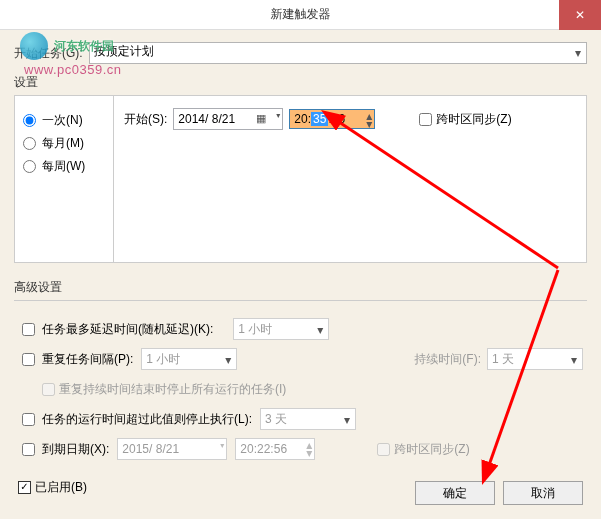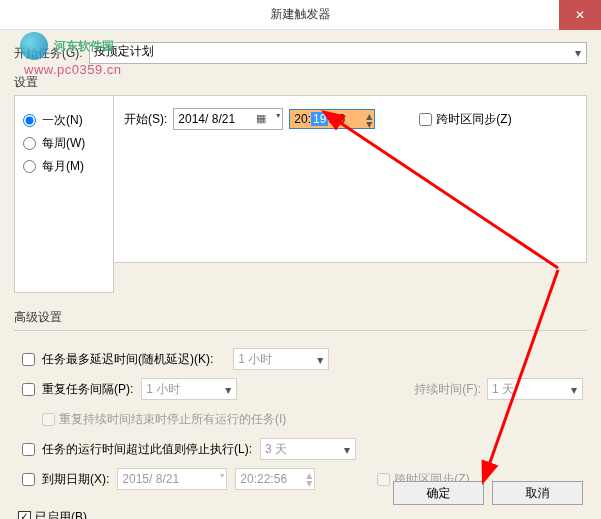--- a/index.html
+++ b/index.html
@@ -8,21 +8,21 @@
 .titlebar .t { color: #333; }
 .closebtn { position: absolute; right: 0; top: 0; width: 42px; height: 30px; background: #c75050; color: #fff; display: flex; align-items: center; justify-content: center; font-size: 14px; cursor: pointer; }
 .content { padding: 8px 14px 0 14px; background: #f5f0e6; height: calc(519px - 30px); position: relative; }
 .row { display: flex; align-items: center; margin: 4px 0; }
 .lbl { color: #333; margin-right: 6px; }
 .sel { flex: 1; height: 22px; border: 1px solid #b5b5b5; background: #fff; padding: 0 4px; appearance: none; position: relative; }
 .sel-wrap { flex: 1; position: relative; display: flex; }
 .sel-wrap:after { content: "▾"; position: absolute; right: 6px; top: 4px; color: #555; pointer-events: none; }
 .grouplbl { margin-top: 10px; color: #333; }
 .panel { display: flex; margin-top: 4px; }
-.radios { width: 100px; border: 1px solid #ccc; background: #fff; padding: 10px 8px; height: 198px; }
+.radios { width: 100px; border: 1px solid #ccc; background: #fff; padding: 10px 8px; height: 168px; }
 .radios label { display: flex; align-items: center; gap: 6px; margin: 6px 0; color: #000; cursor: pointer; }
 .radios input { margin: 0; }
 .startbox { flex: 1; border: 1px solid #ccc; border-left: none; background: #fff; padding: 12px 10px; height: 168px; }
 .startrow { display: flex; align-items: center; gap: 6px; }
 .datefld { width: 110px; height: 22px; border: 1px solid #abadb3; background: #fff; display: flex; align-items: center; padding: 0 4px; position: relative; }
 .datefld .dcal { position: absolute; right: 16px; top: 3px; font-size: 11px; color: #555; }
 .datefld .dspin { position: absolute; right: 2px; top: 3px; font-size: 8px; color: #555; line-height: 7px; }
 .timefld { width: 86px; height: 20px; border: 1px solid #3c7fb1; background: #fdba74; display: flex; align-items: center; padding: 0 4px; position: relative; }
 .timefld .tsel { background: #3399ff; color: #fff; padding: 0 2px; }
 .timefld .tspin { position: absolute; right: 2px; top: 2px; font-size: 8px; color: #555; display: flex; flex-direction: column; line-height: 8px; }
@@ -36,21 +36,21 @@
 .dsel:after { content: "▾"; position: absolute; right: 5px; top: 4px; color: #555; }
 .dsel.disabled, .disabled { color: #9b9b9b; border-color: #d0d0d0; }
 .subrow { margin-left: 24px; color: #9b9b9b; display: flex; align-items: center; gap: 4px; }
 .subrow input { margin: 0; }
 .date2 { width: 110px; height: 22px; border: 1px solid #d0d0d0; color: #9b9b9b; background: #fff; display: flex; align-items: center; padding: 0 4px; position: relative; }
 .date2 .dspin { position: absolute; right: 2px; top: 3px; font-size: 8px; color: #bbb; line-height: 7px; }
 .time2 { width: 80px; height: 22px; border: 1px solid #d0d0d0; color: #9b9b9b; background: #fff; display: flex; align-items: center; padding: 0 4px; position: relative; }
 .time2 .tspin { position: absolute; right: 2px; top: 2px; font-size: 8px; color: #bbb; display: flex; flex-direction: column; line-height: 8px; }
 .dur { margin-left: auto; display: flex; align-items: center; gap: 6px; color: #9b9b9b; }
 .btnbar { position: absolute; right: 18px; bottom: 14px; display: flex; gap: 8px; }
-.btn { width: 91px; height: 24px; border: 1px solid #a0a0a0; background: #efefef; display: flex; align-items: center; justify-content: center; cursor: pointer; }
+.btn { width: 80px; height: 24px; border: 1px solid #a0a0a0; background: #efefef; display: flex; align-items: center; justify-content: center; cursor: pointer; }
 .watermark { position: absolute; left: 20px; top: 32px; color: #2fa668; font-size: 25px; font-weight: bold; pointer-events: none; z-index: 50; display: flex; align-items: center; gap: 6px; text-shadow: 0 0 2px #fff; opacity: 0.85; }
 .watermark .wmlogo { width: 28px; height: 28px; border-radius: 50%; background: radial-gradient(circle at 35% 35%, #5fd0e8, #0b86b8); display: inline-block; }
 .wmurl { position: absolute; left: 24px; top: 62px; color: #be185d; font-size: 13px; z-index: 50; pointer-events: none; letter-spacing: 0.5px; opacity: 0.7; }
 .arrow { position: absolute; pointer-events: none; z-index: 40; }
 .checked-box { width: 13px; height: 13px; border: 1px solid #333; background: #fff; display: inline-flex; align-items: center; justify-content: center; font-size: 10px; color:#000; line-height: 1; }
 </style>
 </head>
 <body>
 
 <div class="titlebar">
@@ -90,37 +90,37 @@
   <div class="grouplbl">设置</div>
 
   <div class="panel">
     <div class="radios">
       <label>
           <input type="radio" name="freq" checked="" style="">
           <span>一次(N)</span>
         </label>
       <label>
           <input type="radio" name="freq" style="">
-          <span>每周(W)</span>
+          <span>每月(M)</span>
         </label>
       <label>
           <input type="radio" name="freq" style="">
-          <span>每月(M)</span>
+          <span>每周(W)</span>
         </label>
     </div>
     <div class="startbox">
       <div class="startrow">
         <span>开始(S):</span>
         <div class="datefld">
           <span>2014/ 8/21</span>
           <span class="dcal">▦</span>
           <span class="dspin">▾</span>
         </div>
         <div class="timefld">
-          <span>20</span>:<span class="tsel">19</span>:<span>56</span>
+          <span>20</span>:<span class="tsel">35</span>:<span>56</span>
           <span class="tspin">
               <span>▴</span>
               <span>▾</span>
             </span>
         </div>
         <label class="cb">
           <input type="checkbox" style="">
           <span>跨时区同步(Z)</span>
         </label>
       </div>

